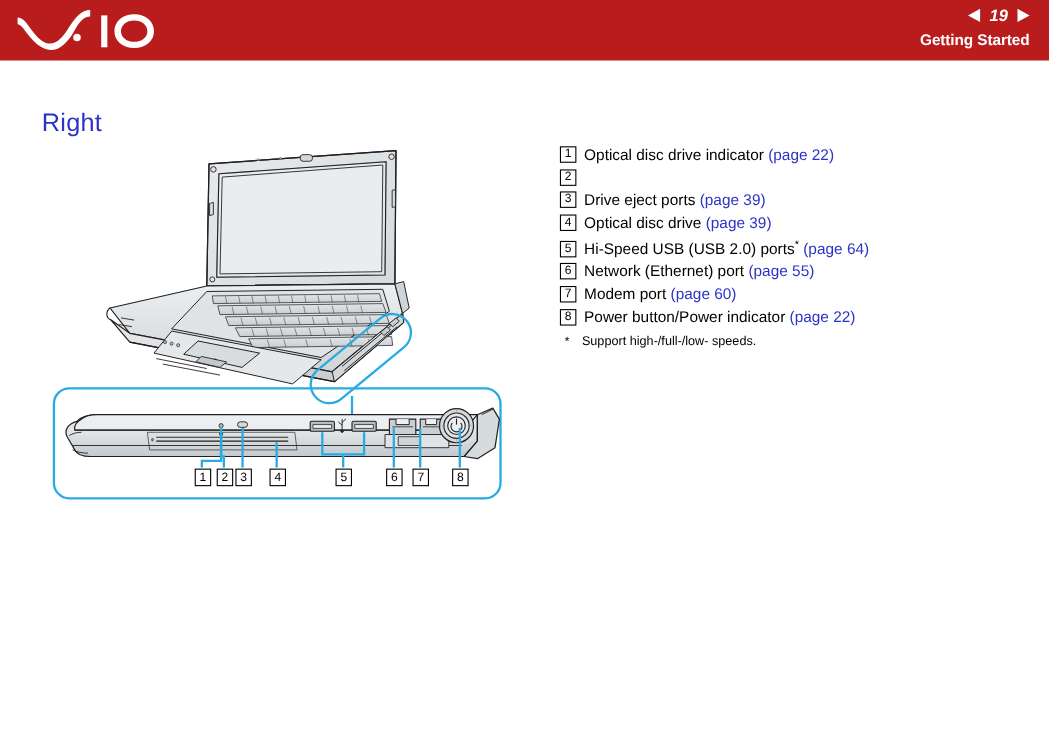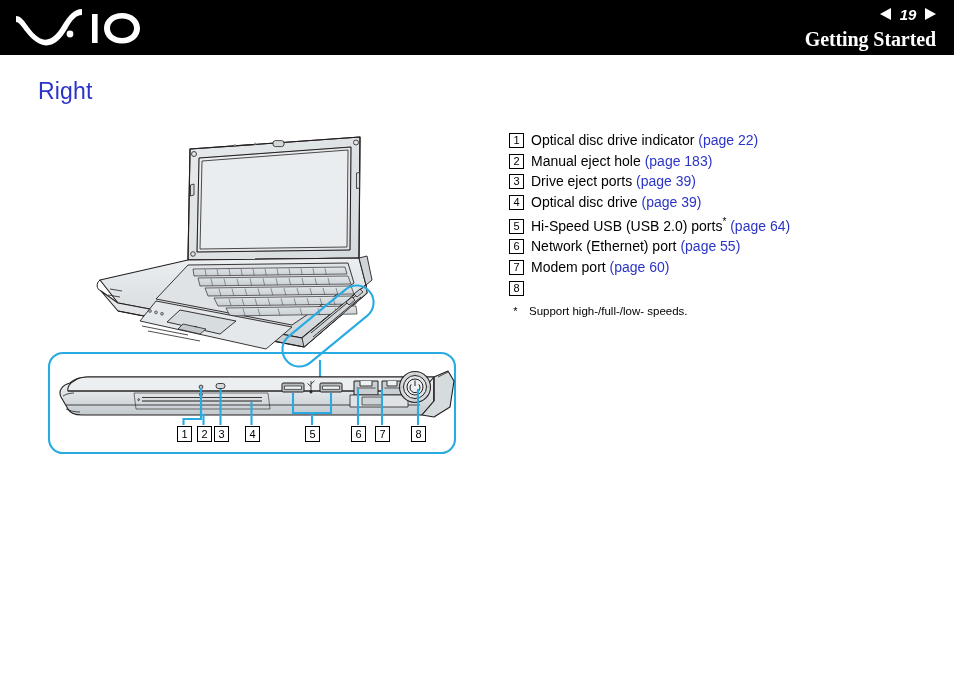--- a/index.html
+++ b/index.html
@@ -15,21 +15,21 @@
     font-family: "Liberation Sans", sans-serif;
     color: #000000;
   }
 
   
   #header-bar {
     position: absolute;
     left: 0; top: 0;
     width: 954px;
     height: 55px;
-    background: #000000;
+    background: #b91c1c;
   }
   #vaio-logo {
     position: absolute;
     left: 14px;
     top: 6px;
     width: 136px;
     height: 42px;
   }
   #page-nav {
     position: absolute;
@@ -54,31 +54,30 @@
     font-weight: bold;
     line-height: 15px;
     min-width: 20px;
     text-align: center;
   }
   #section-title {
     position: absolute;
     right: 18px;
     top: 28px;
     color: #ffffff;
-    font-size: 20px;
+    font-size: 14px;
     font-weight: bold;
     letter-spacing: -0.1px;
-    font-family: Liberation Serif, serif;
   }
 
   
   #page-heading {
     position: absolute;
     left: 38px;
-    top: 78px;
+    top: 98px;
     font-size: 23px;
     color: #2b34c6;
     letter-spacing: 0.2px;
   }
 
   
   #legend-list {
     position: absolute;
     left: 509px;
     top: 131px;
@@ -198,21 +197,20 @@
 
 <div id="legend-list">
 
   <div class="legend-row">
     <div class="num-box">1</div>
     <div class="legend-text"><span>Optical disc drive indicator</span> <span class="ref">(page 22)</span></div>
   </div>
 
   <div class="legend-row">
     <div class="num-box">2</div>
-    <div class="legend-text"><span>Manual eject hole</span> <span class="ref">(page 183)</span></div>
   </div>
 
   <div class="legend-row">
     <div class="num-box">3</div>
     <div class="legend-text"><span>Drive eject ports</span> <span class="ref">(page 39)</span></div>
   </div>
 
   <div class="legend-row">
     <div class="num-box">4</div>
     <div class="legend-text"><span>Optical disc drive</span> <span class="ref">(page 39)</span></div>
@@ -228,20 +226,21 @@
     <div class="legend-text"><span>Network (Ethernet) port</span> <span class="ref">(page 55)</span></div>
   </div>
 
   <div class="legend-row">
     <div class="num-box">7</div>
     <div class="legend-text"><span>Modem port</span> <span class="ref">(page 60)</span></div>
   </div>
 
   <div class="legend-row">
     <div class="num-box">8</div>
+    <div class="legend-text"><span>Power button/Power indicator</span> <span class="ref">(page 22)</span></div>
   </div>
 
   <div id="footnote-row">
     <div id="footnote-marker">*</div>
     <div id="footnote-text">Support high-/full-/low- speeds.</div>
   </div>
 </div>
 
 <div id="illustration">
 

